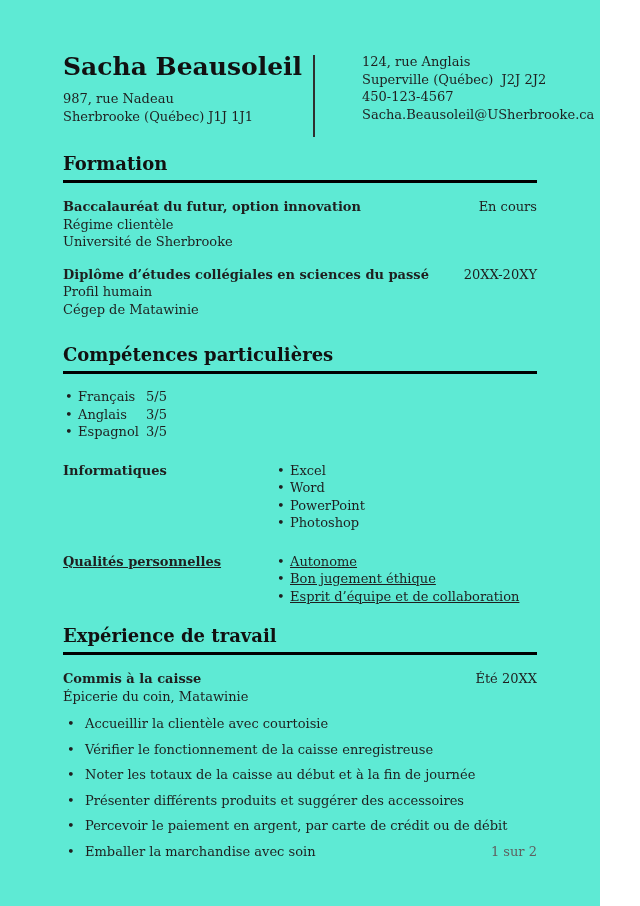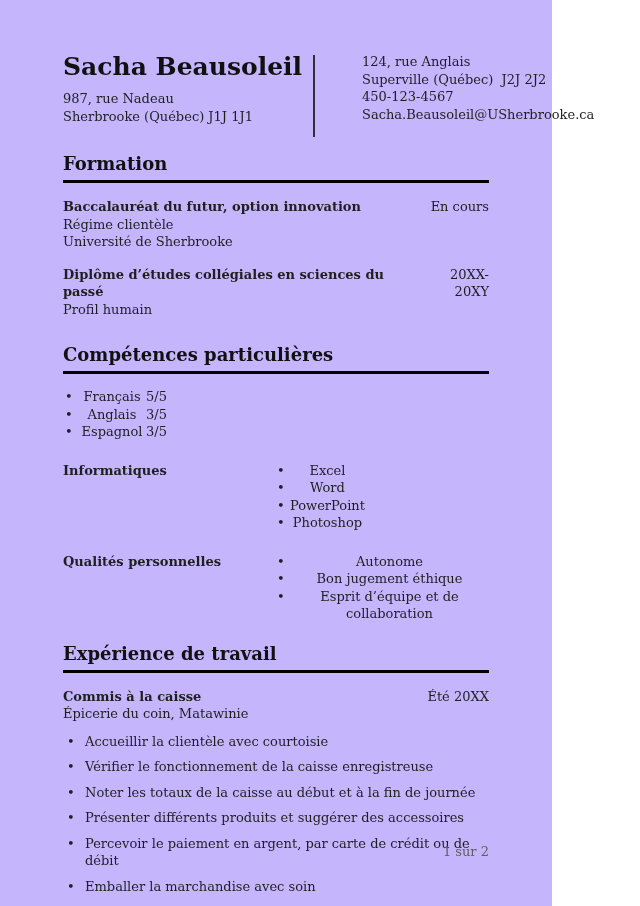--- a/index.html
+++ b/index.html
@@ -1,21 +1,21 @@
 <!DOCTYPE html>
 <html lang="fr"><head>
 <meta charset="utf-8">
 <style>
   html, body { margin:0; padding:0; background:#ffffff; }
   .page {
     position:relative;
-    width:552px; height:906px;
+    width:600px; height:906px;
     box-sizing:border-box;
     padding:52px 63px 0 63px;
-    background:#c4b5fd;
+    background:#5eead4;
     color:#1f1f1f;
     font-family:"DejaVu Serif", serif;
     font-size:13px;
     line-height:17.5px;
   }
 
   
   .header { display:flex; }
   .header-left { flex:0 0 250px; width:250px; }
   .name {
@@ -42,23 +42,23 @@
 
   
   .entry { margin-top:15px; }
   .entry-head { display:flex; justify-content:space-between; }
   .entry-title { font-weight:700; }
   .entry-date { text-align:right; }
 
   
   .skills { margin-top:14px; }
   .skill-row { display:flex; align-items:flex-start; margin-bottom:21px; }
-  .skill-row:last-child { margin-bottom:16px; }
+  .skill-row:last-child { margin-bottom:16px;text-decoration:underline; }
   .skill-label { flex:0 0 212px; width:212px; font-weight:700; }
-  .bullet-list { list-style:none; margin:0; padding:0;text-align:center; }
+  .bullet-list { list-style:none; margin:0; padding:0; }
   .bullet-list li { position:relative; padding-left:15px; }
   .bullet-list li::before { content:"\2022"; position:absolute; left:2px; }
   .lang-name { display:inline-block; min-width:68px; }
 
   
   .duties { list-style:none; margin:10px 0 0 0; padding:0; }
   .duties li { position:relative; padding-left:22px;margin-top:8px; }
   .duties li::before { content:"\2022"; position:absolute; left:4px; }
 
   
@@ -98,20 +98,21 @@
       <div>Régime clientèle</div>
       <div>Université de Sherbrooke</div>
     </div>
 
     <div class="entry">
       <div class="entry-head">
         <span class="entry-title">Diplôme d’études collégiales en sciences du passé</span>
         <span class="entry-date">20XX-20XY</span>
       </div>
       <div>Profil humain</div>
+      <div>Cégep de Matawinie</div>
     </div>
   </div>
 
   <div class="section section--competences">
     <h2 class="section-title">Compétences particulières</h2>
 
     <div class="skills">
 
       <div class="skill-row">
         <ul class="bullet-list">

